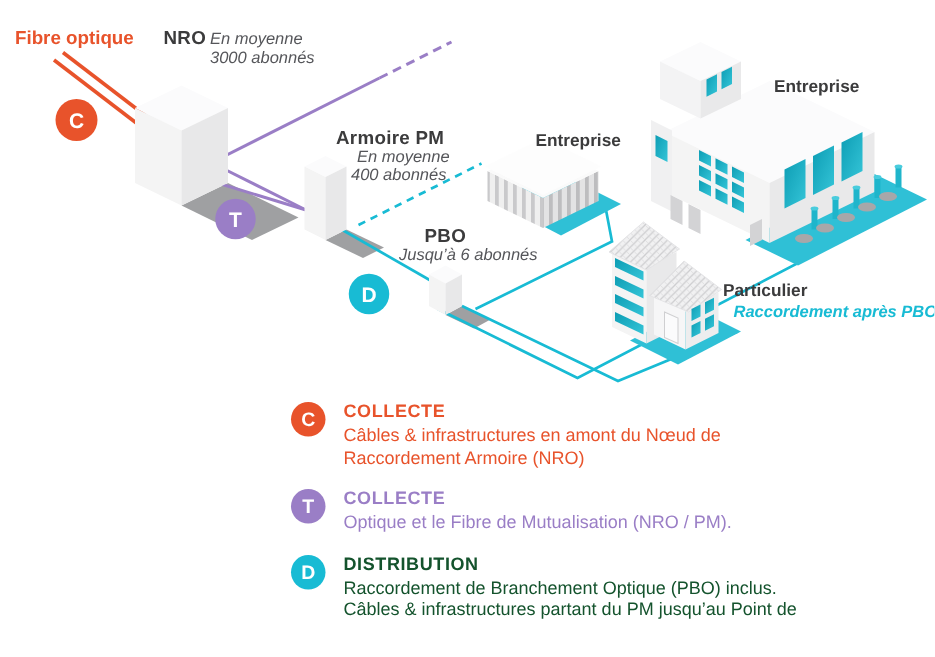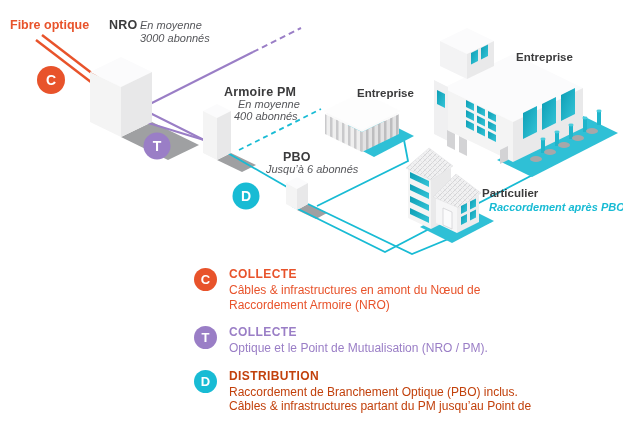--- a/index.html
+++ b/index.html
@@ -15,21 +15,21 @@
   .lbl-orange{font-weight:bold;fill:#e8532b;font-size:12.5px;}
   .badge-txt{fill:#ffffff;font-weight:bold;font-size:14px;text-anchor:middle;}
   
   .legend{position:absolute;left:194px;top:267px;width:425px;}
   .legend-item{display:flex;gap:12px;margin-bottom:13px;}
   .legend-badge{flex:0 0 23px;width:23px;height:23px;border-radius:50%;
     color:#fff;font-weight:bold;font-size:13px;line-height:23px;text-align:center;margin-top:1px;}
   .b-c{background:#e8532b;} .b-t{background:#9a7ec6;} .b-d{background:#18bbd4;}
   .legend-title{font-weight:bold;font-size:12px;letter-spacing:.4px;margin-bottom:2px;}
   .legend-line{font-size:12px;line-height:14.5px;}
-  .c-text{color:#e8532b;} .t-text{color:#9a7ec6;} .d-text{color:#c2410c;}
+  .c-text{color:#e8532b;} .t-text{color:#9a7ec6;} .d-text{color:#14532d;}
 </style>
 </head>
 <body>
 
 <div id="stage">
 
   <svg width="623" height="265" viewBox="0 0 623 265">
     <defs>
       <linearGradient id="tealWin" x1="0" y1="0" x2="1" y2="1">
         <stop offset="0" stop-color="#0d9db4"></stop>
@@ -238,21 +238,21 @@
       <div class="legend-text">
         <div class="legend-title c-text">COLLECTE</div>
         <div class="legend-line c-text">Câbles &amp; infrastructures en amont du Nœud de</div>
         <div class="legend-line c-text">Raccordement Armoire (NRO)</div>
       </div>
     </div>
     <div class="legend-item">
       <div class="legend-badge b-t">T</div>
       <div class="legend-text">
         <div class="legend-title t-text">COLLECTE</div>
-        <div class="legend-line t-text">Optique et le Point de Mutualisation (NRO / PM).</div>
+        <div class="legend-line t-text">Optique et le Fibre de Mutualisation (NRO / PM).</div>
       </div>
     </div>
     <div class="legend-item">
       <div class="legend-badge b-d">D</div>
       <div class="legend-text">
         <div class="legend-title d-text">DISTRIBUTION</div>
         <div class="legend-line d-text">Raccordement de Branchement Optique (PBO) inclus.</div>
         <div class="legend-line d-text">Câbles &amp; infrastructures partant du PM jusqu’au Point de</div>
       </div>
     </div>

